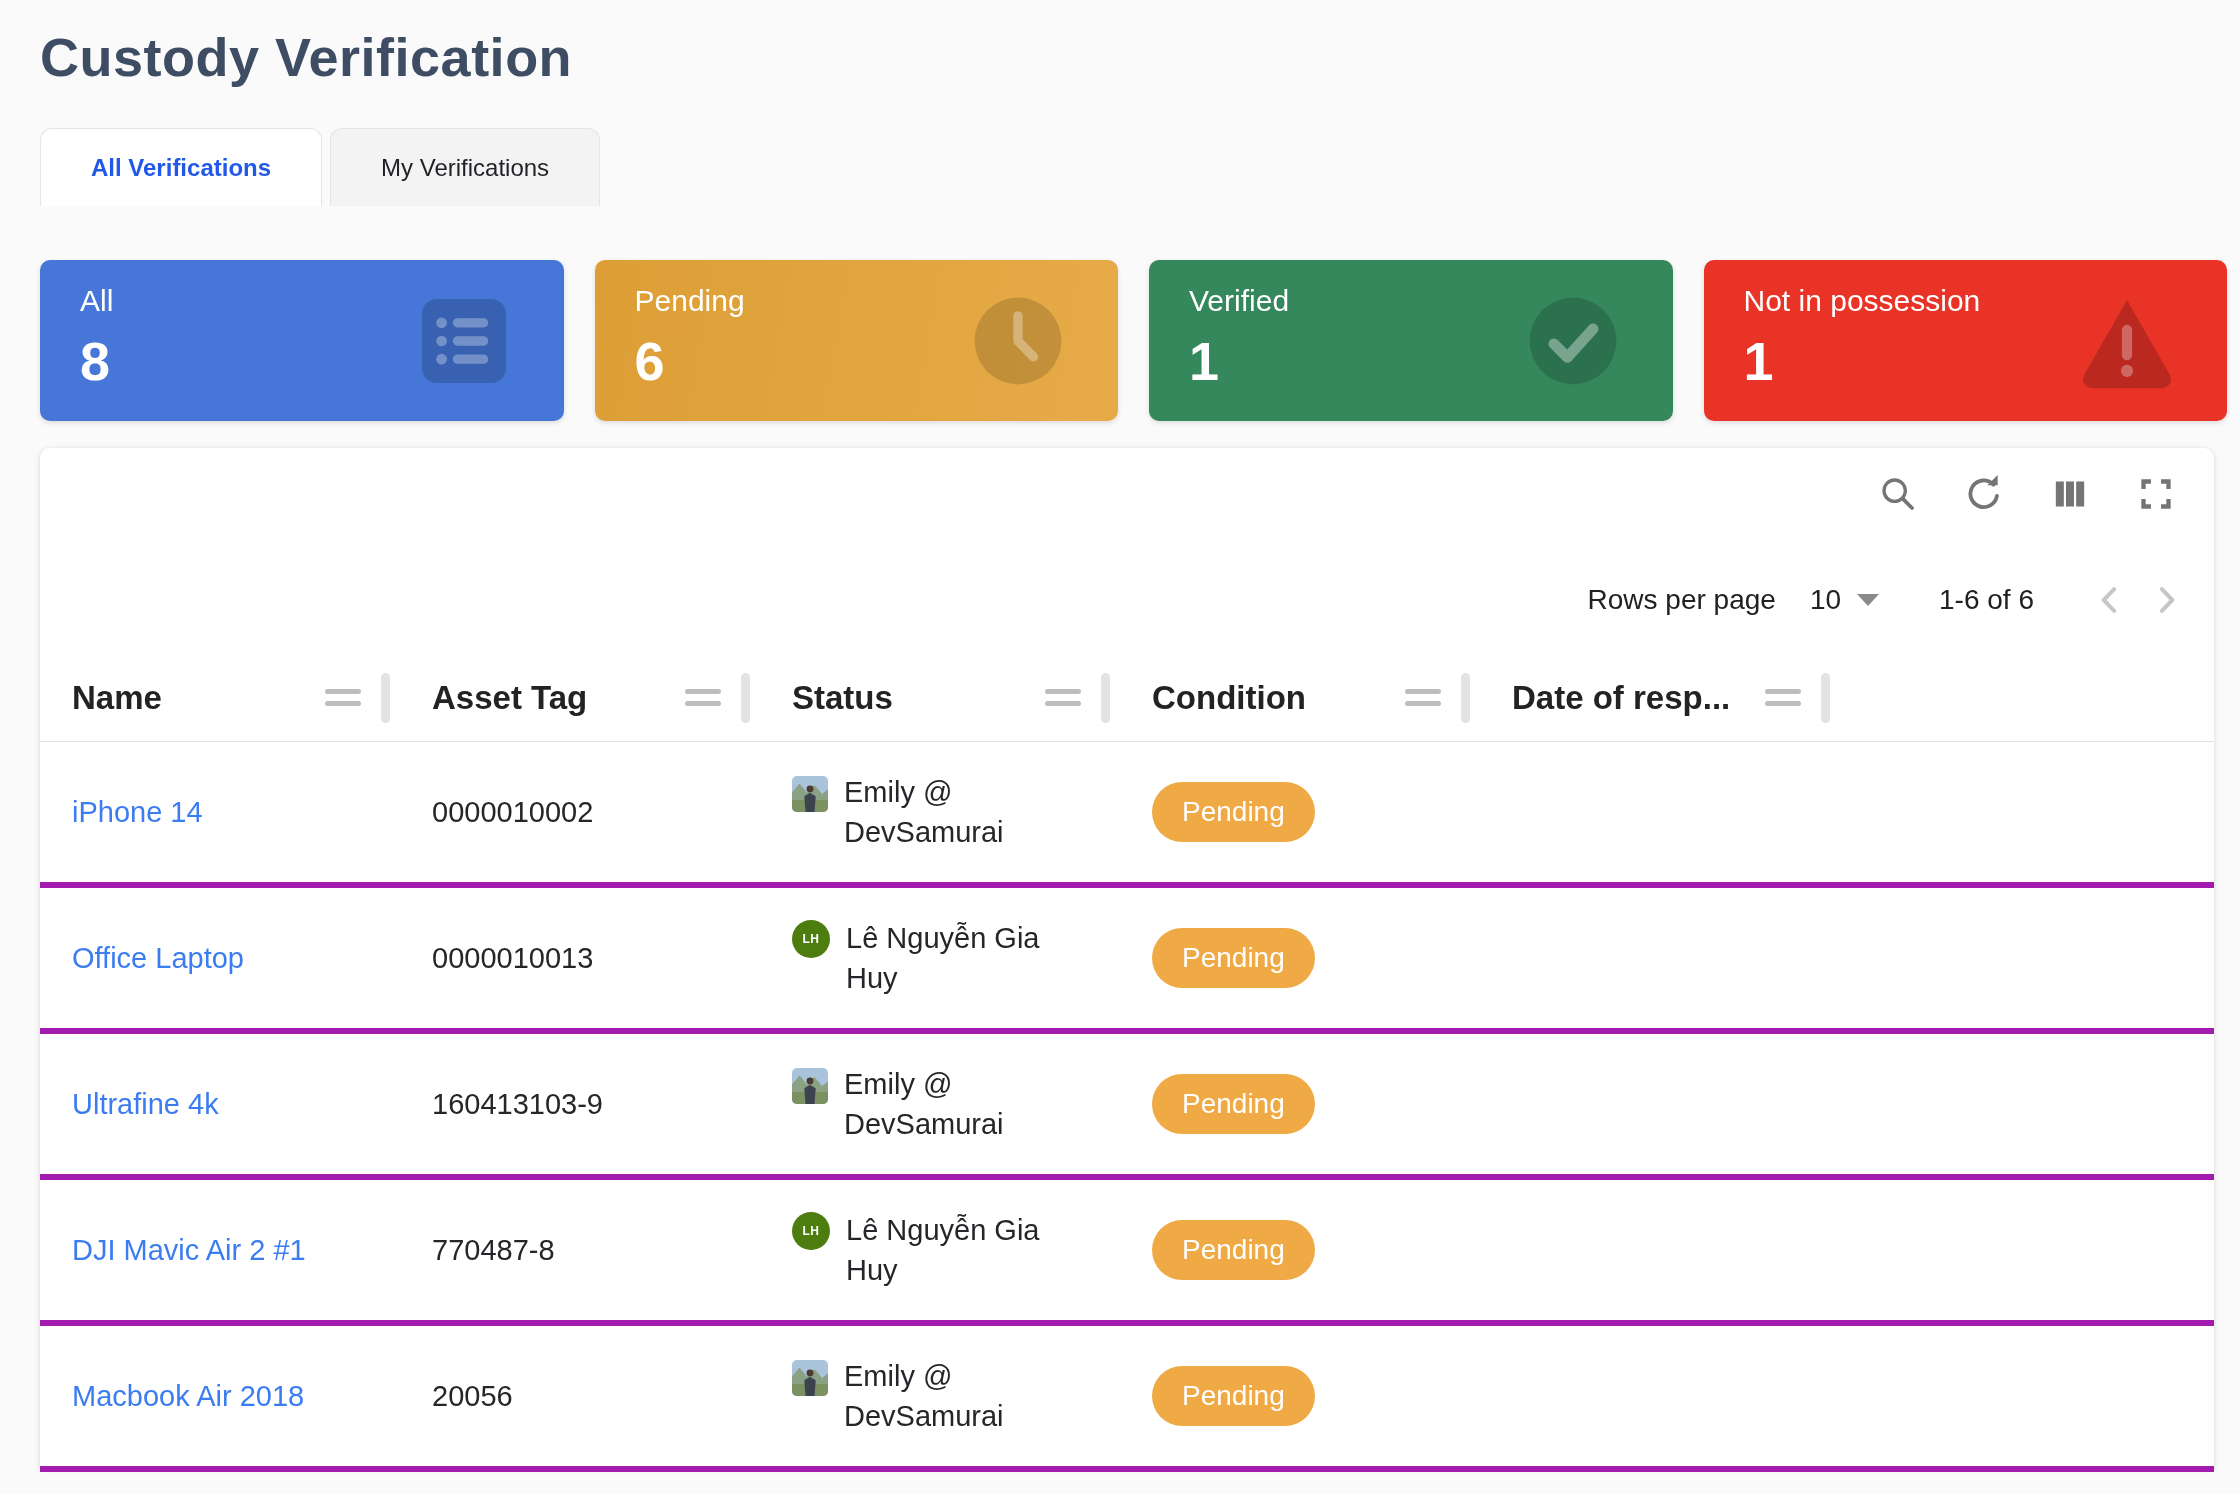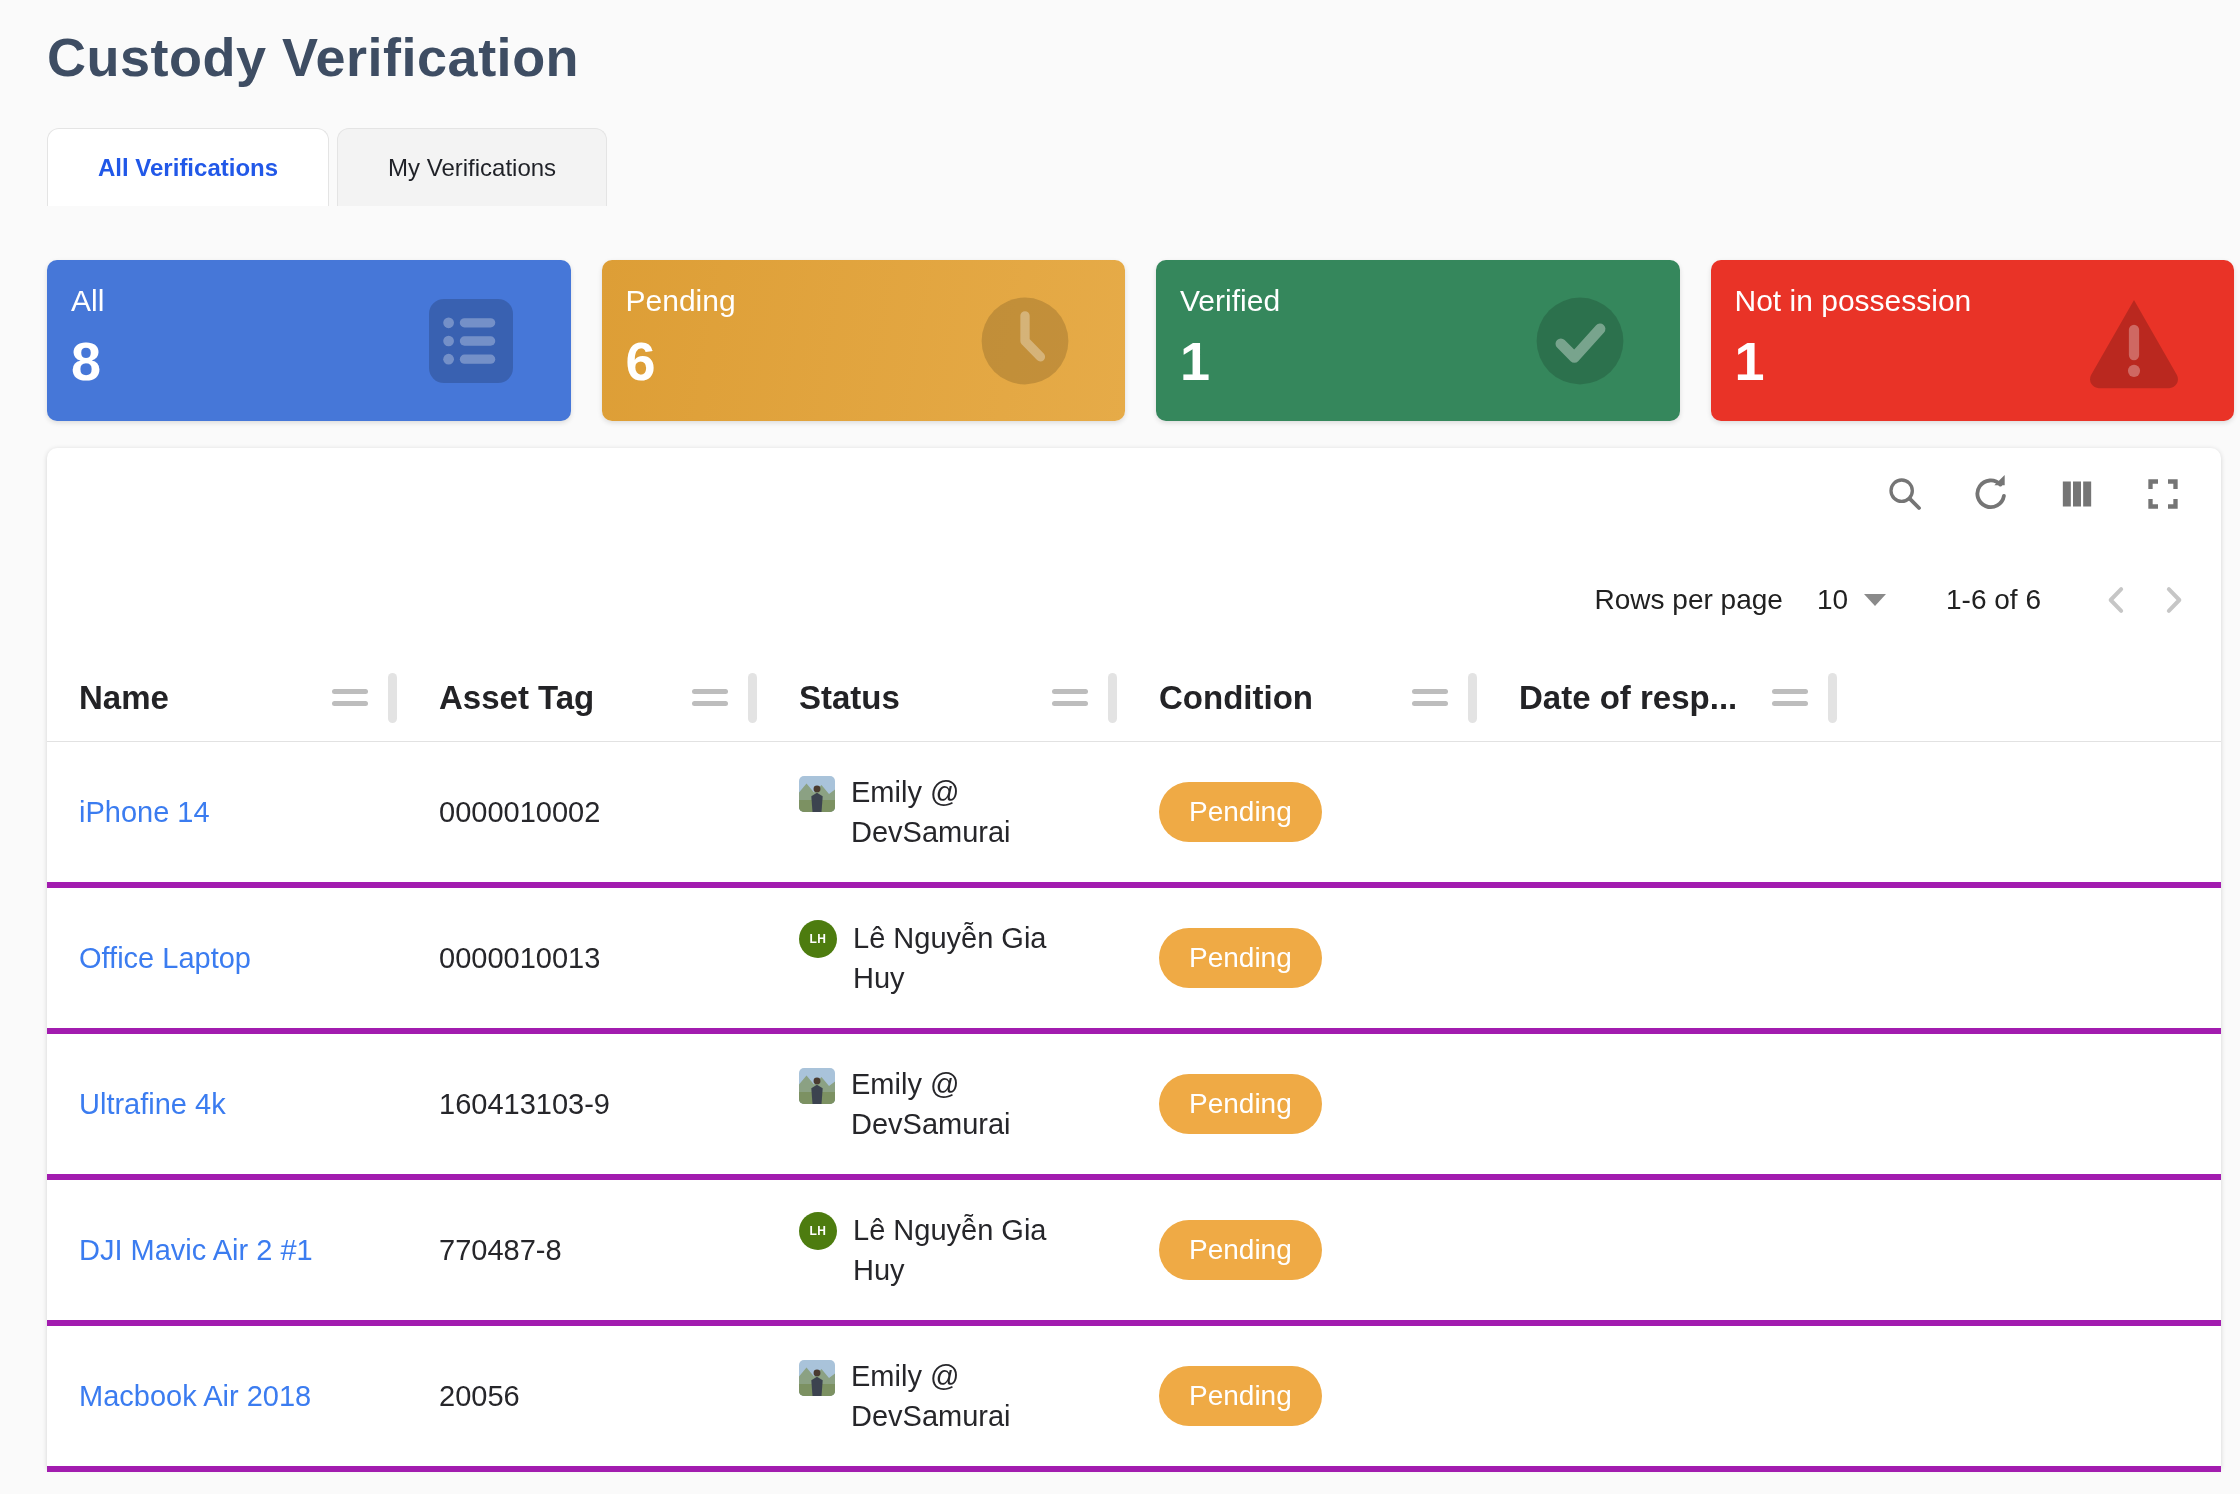--- a/index.html
+++ b/index.html
@@ -2,42 +2,42 @@
 <html><head>
 <meta charset="utf-8">
 <style>
   * { margin:0; padding:0; box-sizing:border-box; }
   html,body { width:2240px; height:1494px; overflow:hidden; }
   body {
     font-family:"Liberation Sans", sans-serif;
     background:#fafafa;
     color:#27272a;
   }
-  .page { padding:26px 0 0 40px;margin-left:7px; }
+  .page { padding:26px 0 0 40px; }
 
   
   .page-title {
     font-size:54px; font-weight:600; color:#3e4d63; letter-spacing:0.5px;
   }
 
   
   .tabs { display:flex; gap:8px; margin-top:40px; align-items:flex-end; }
   .tab {
     height:78px; padding:0 50px; display:flex; align-items:center; justify-content:center;
     font-size:24px; border-radius:12px 12px 0 0; border:1px solid #e4e4e4; border-bottom:none;
     cursor:pointer; min-width:270px;
   }
   .tab.active { background:#ffffff; color:#2158e8; font-weight:600; }
   .tab.inactive { background:#f3f3f3; color:#1f2127; font-weight:500; }
 
   
   .cards { display:flex; gap:31px; margin-top:54px; width:2187px; }
   .card {
     flex:1; height:161px; border-radius:10px; position:relative; color:#ffffff;
-    padding:24px 24px; cursor:pointer; box-shadow:0 2px 5px rgba(0,0,0,0.12);
+    padding:24px 40px; cursor:pointer; box-shadow:0 2px 5px rgba(0,0,0,0.12);
     overflow:hidden;
   }
   .card-label { font-size:30px; font-weight:400; }
   .card-value { font-size:54px; font-weight:700; margin-top:12px; }
   .card-icon { position:absolute; right:44px; top:50%; transform:translateY(-50%); width:112px; height:112px; }
   .card-blue  { background:#4677d8; }
   .card-amber { background:linear-gradient(100deg,#dd9e36,#e6ab48); }
   .card-green { background:#35875c; }
   .card-red   { background:#e93327; }
 

